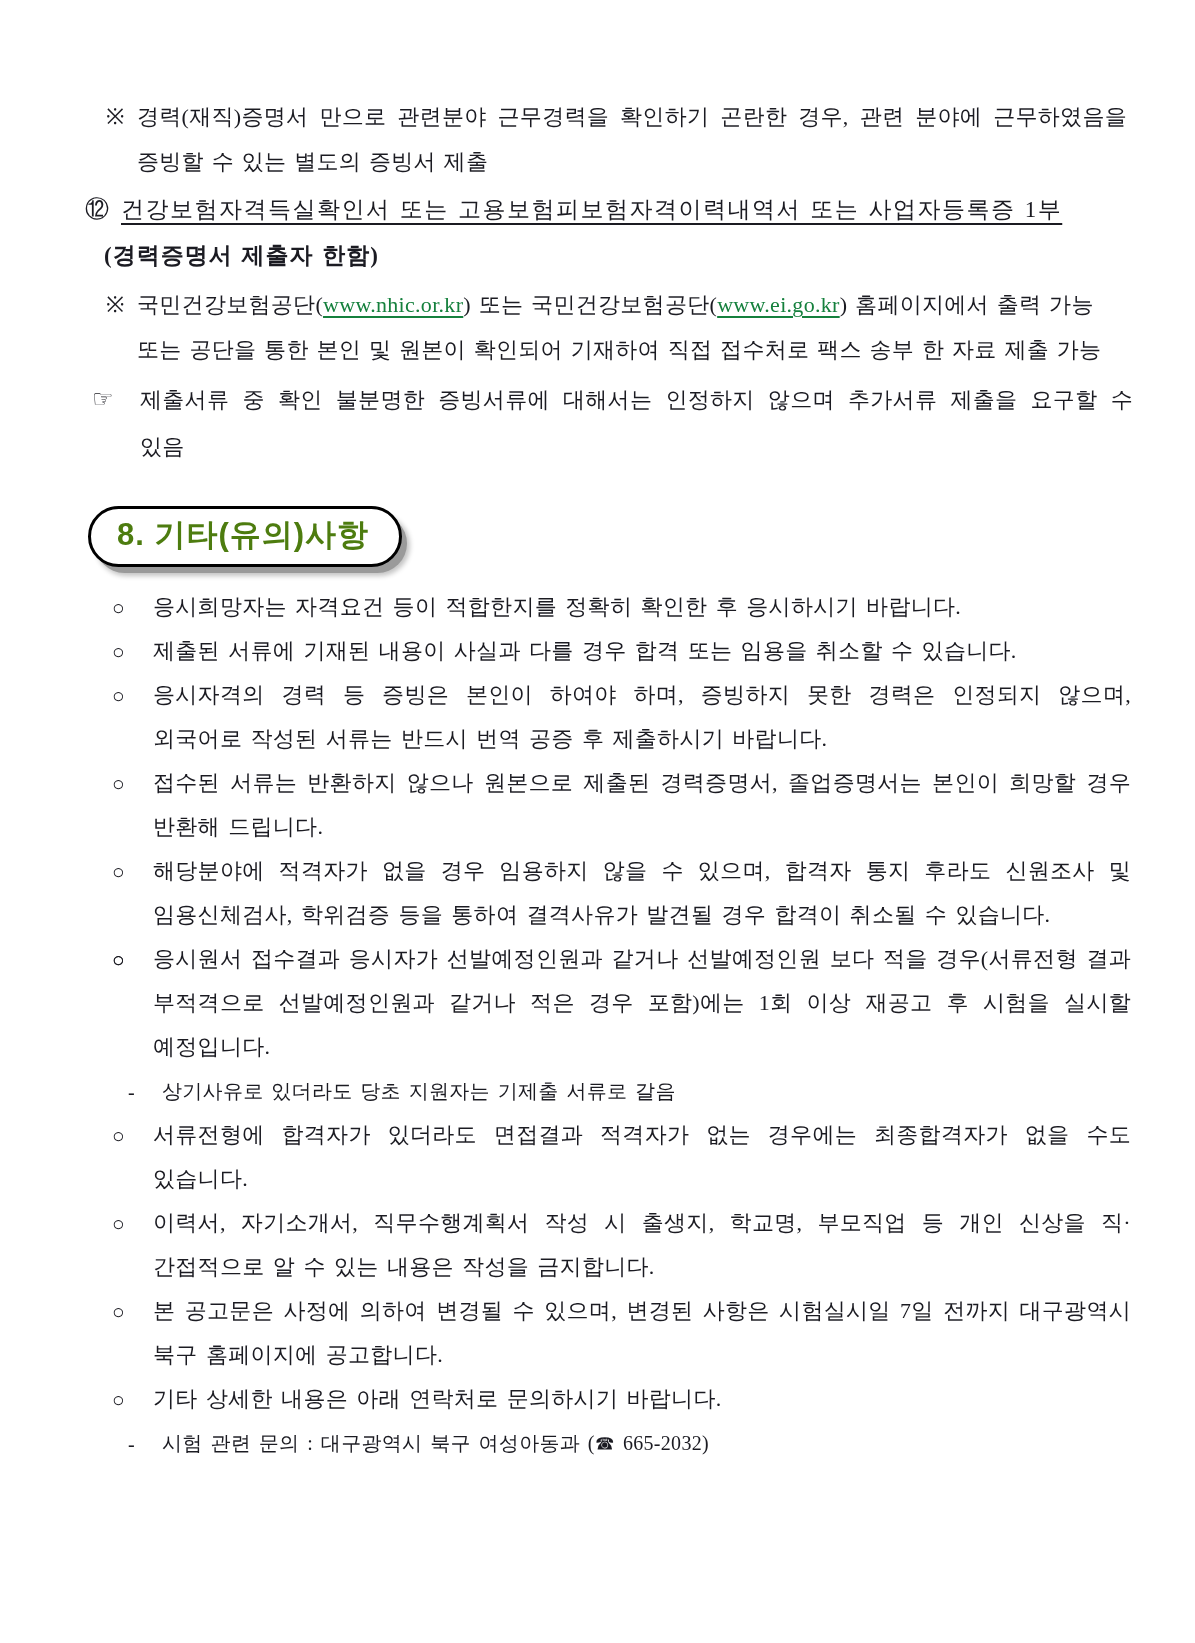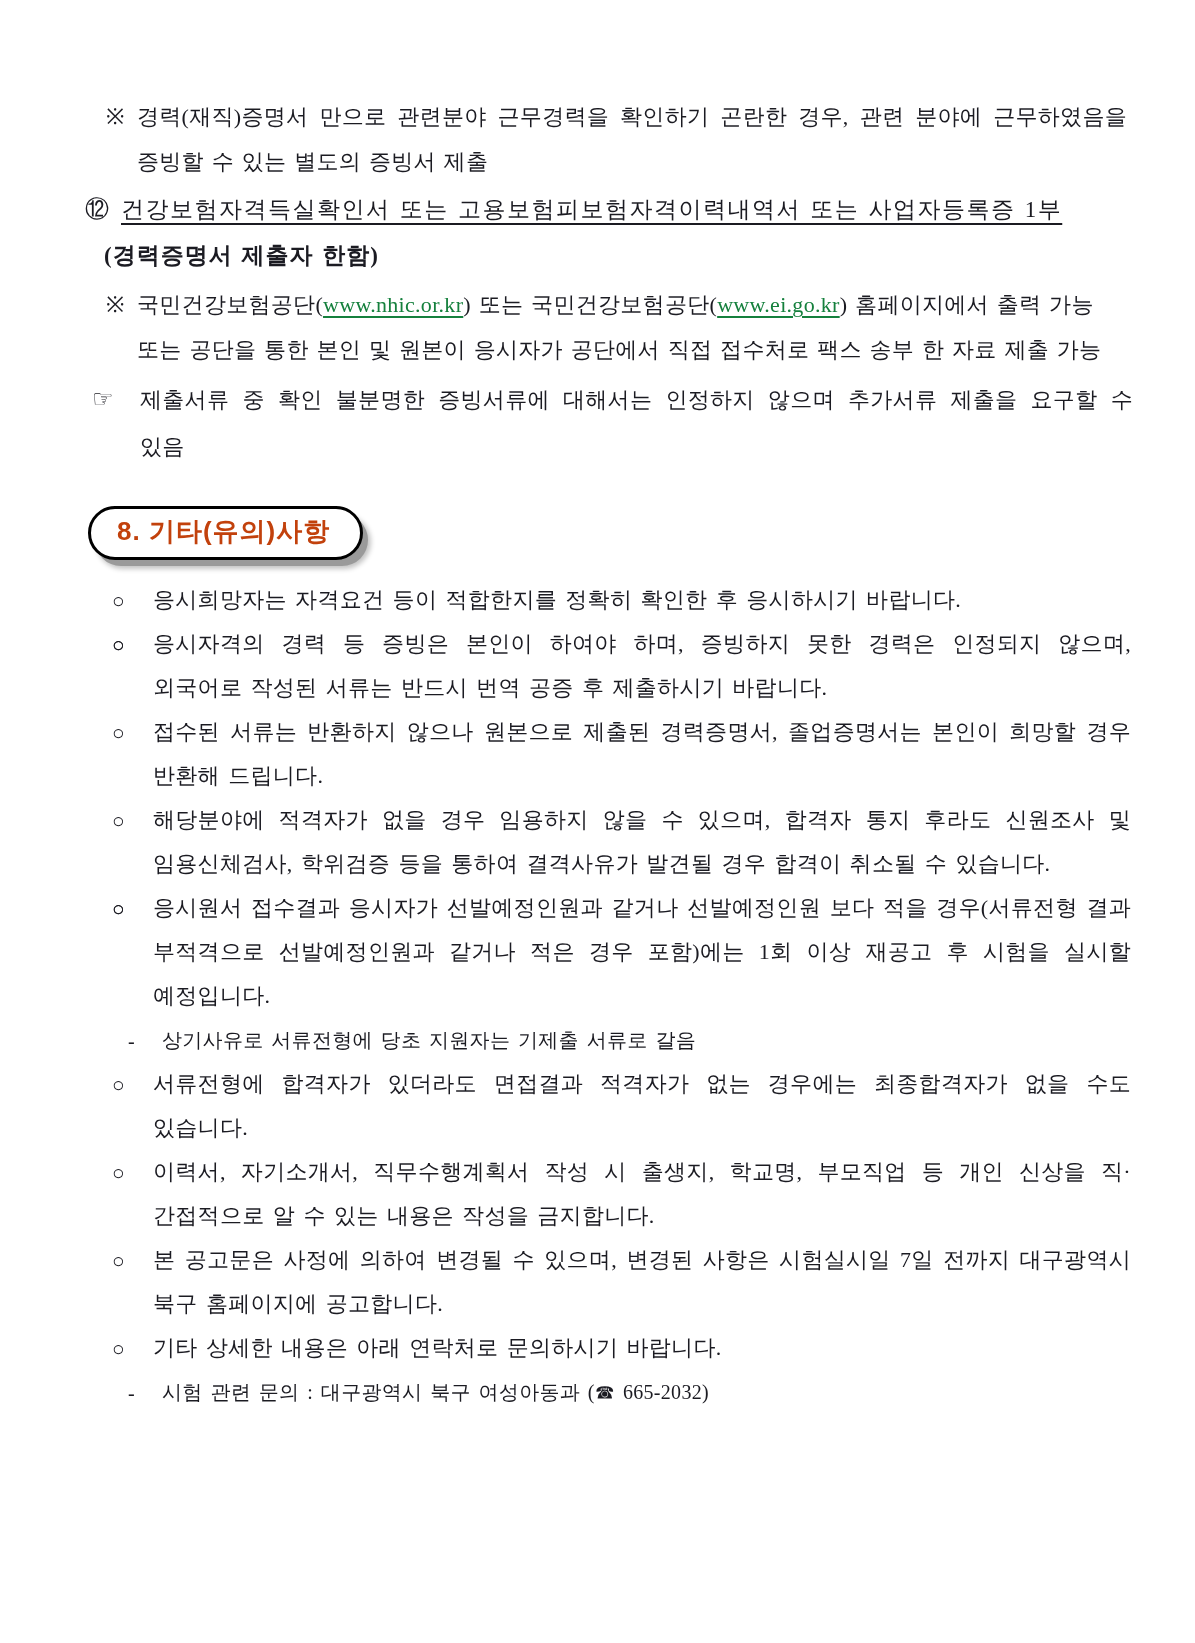--- a/index.html
+++ b/index.html
@@ -79,23 +79,23 @@
     margin:36px 0 18px 88px;
   }
   .badge{
     display:inline-block;
     background:#ffffff;
     border:3px solid #000000;
     border-radius:32px;
     padding:5px 30px 8px 26px;
     font-family:"Liberation Sans","DejaVu Sans",sans-serif;
     font-weight:bold;
-    font-size:26px;
+    font-size:31px;
     letter-spacing:1px;
-    color:#c2410c;
+    color:#4d7c0f;
     box-shadow:6px 7px 0 -1px #9a9a9a, 8px 9px 5px #c4c4c4;
   }
   
   .list{ margin-top:14px; }
   .li{
     position:relative;
     box-sizing:border-box;
     padding-left:153px;
     padding-right:64px;
     font-size:22px;
@@ -135,41 +135,42 @@
 
     <div class="row item12">
       <span class="marker">⑫</span>
       <span class="u">건강보험자격득실확인서 또는 고용보험피보험자격이력내역서 또는 사업자등록증 1부</span>
     </div>
     <div class="row boldnote">(경력증명서 제출자 한함)</div>
 
     <div class="row note2">
       <span class="marker">※</span>
       <span><span>국민건강보험공단(</span><a class="link">www.nhic.or.kr</a><span>) 또는 국민건강보험공단(</span><a class="link">www.ei.go.kr</a><span>) 홈페이지에서 출력 가능</span></span>
-      <div>또는 공단을 통한 본인 및 원본이 응시자가 공단에서 직접 접수처로 팩스 송부 한 자료 제출 가능</div>
+      <div>또는 공단을 통한 본인 및 원본이 확인되어 기재하여 직접 접수처로 팩스 송부 한 자료 제출 가능</div>
     </div>
 
     <div class="row pointer">
       <span class="marker">☞</span>
       <span>제출서류 중 확인 불분명한 증빙서류에 대해서는 인정하지 않으며 추가서류 제출을 요구할 수 있음</span>
     </div>
 
     <div class="badge-wrap">
       <div class="badge">8. 기타(유의)사항</div>
     </div>
 
     <div class="list">
 
       <div class="li">
         <span class="bullet">○</span>
         <span>응시희망자는 자격요건 등이 적합한지를 정확히 확인한 후 응시하시기 바랍니다.</span>
       </div>
 
       <div class="li">
         <span class="bullet">○</span>
+        <span>제출된 서류에 기재된 내용이 사실과 다를 경우 합격 또는 임용을 취소할 수 있습니다.</span>
       </div>
 
       <div class="li">
         <span class="bullet">○</span>
         <span>응시자격의 경력 등 증빙은 본인이 하여야 하며, 증빙하지 못한 경력은 인정되지 않으며, 외국어로 작성된 서류는 반드시 번역 공증 후 제출하시기 바랍니다.</span>
       </div>
 
       <div class="li">
         <span class="bullet">○</span>
         <span>접수된 서류는 반환하지 않으나 원본으로 제출된 경력증명서, 졸업증명서는 본인이 희망할 경우 반환해 드립니다.</span>
@@ -184,21 +185,21 @@
         <span class="bullet">○</span>
       </div>
 
       <div class="li">
         <span class="bullet">○</span>
         <span>응시원서 접수결과 응시자가 선발예정인원과 같거나 선발예정인원 보다 적을 경우(서류전형 결과 부적격으로 선발예정인원과 같거나 적은 경우 포함)에는 1회 이상 재공고 후 시험을 실시할 예정입니다.</span>
       </div>
 
       <div class="li dash">
         <span class="bullet">-</span>
-        <span>상기사유로 서류전형에 당초 지원자는 기제출 서류로 갈음</span>
+        <span>상기사유로 있더라도 당초 지원자는 기제출 서류로 갈음</span>
       </div>
 
       <div class="li">
         <span class="bullet">○</span>
         <span>서류전형에 합격자가 있더라도 면접결과 적격자가 없는 경우에는 최종합격자가 없을 수도 있습니다.</span>
       </div>
 
       <div class="li">
         <span class="bullet">○</span>
         <span>이력서, 자기소개서, 직무수행계획서 작성 시 출생지, 학교명, 부모직업 등 개인 신상을 직·간접적으로 알 수 있는 내용은 작성을 금지합니다.</span>

